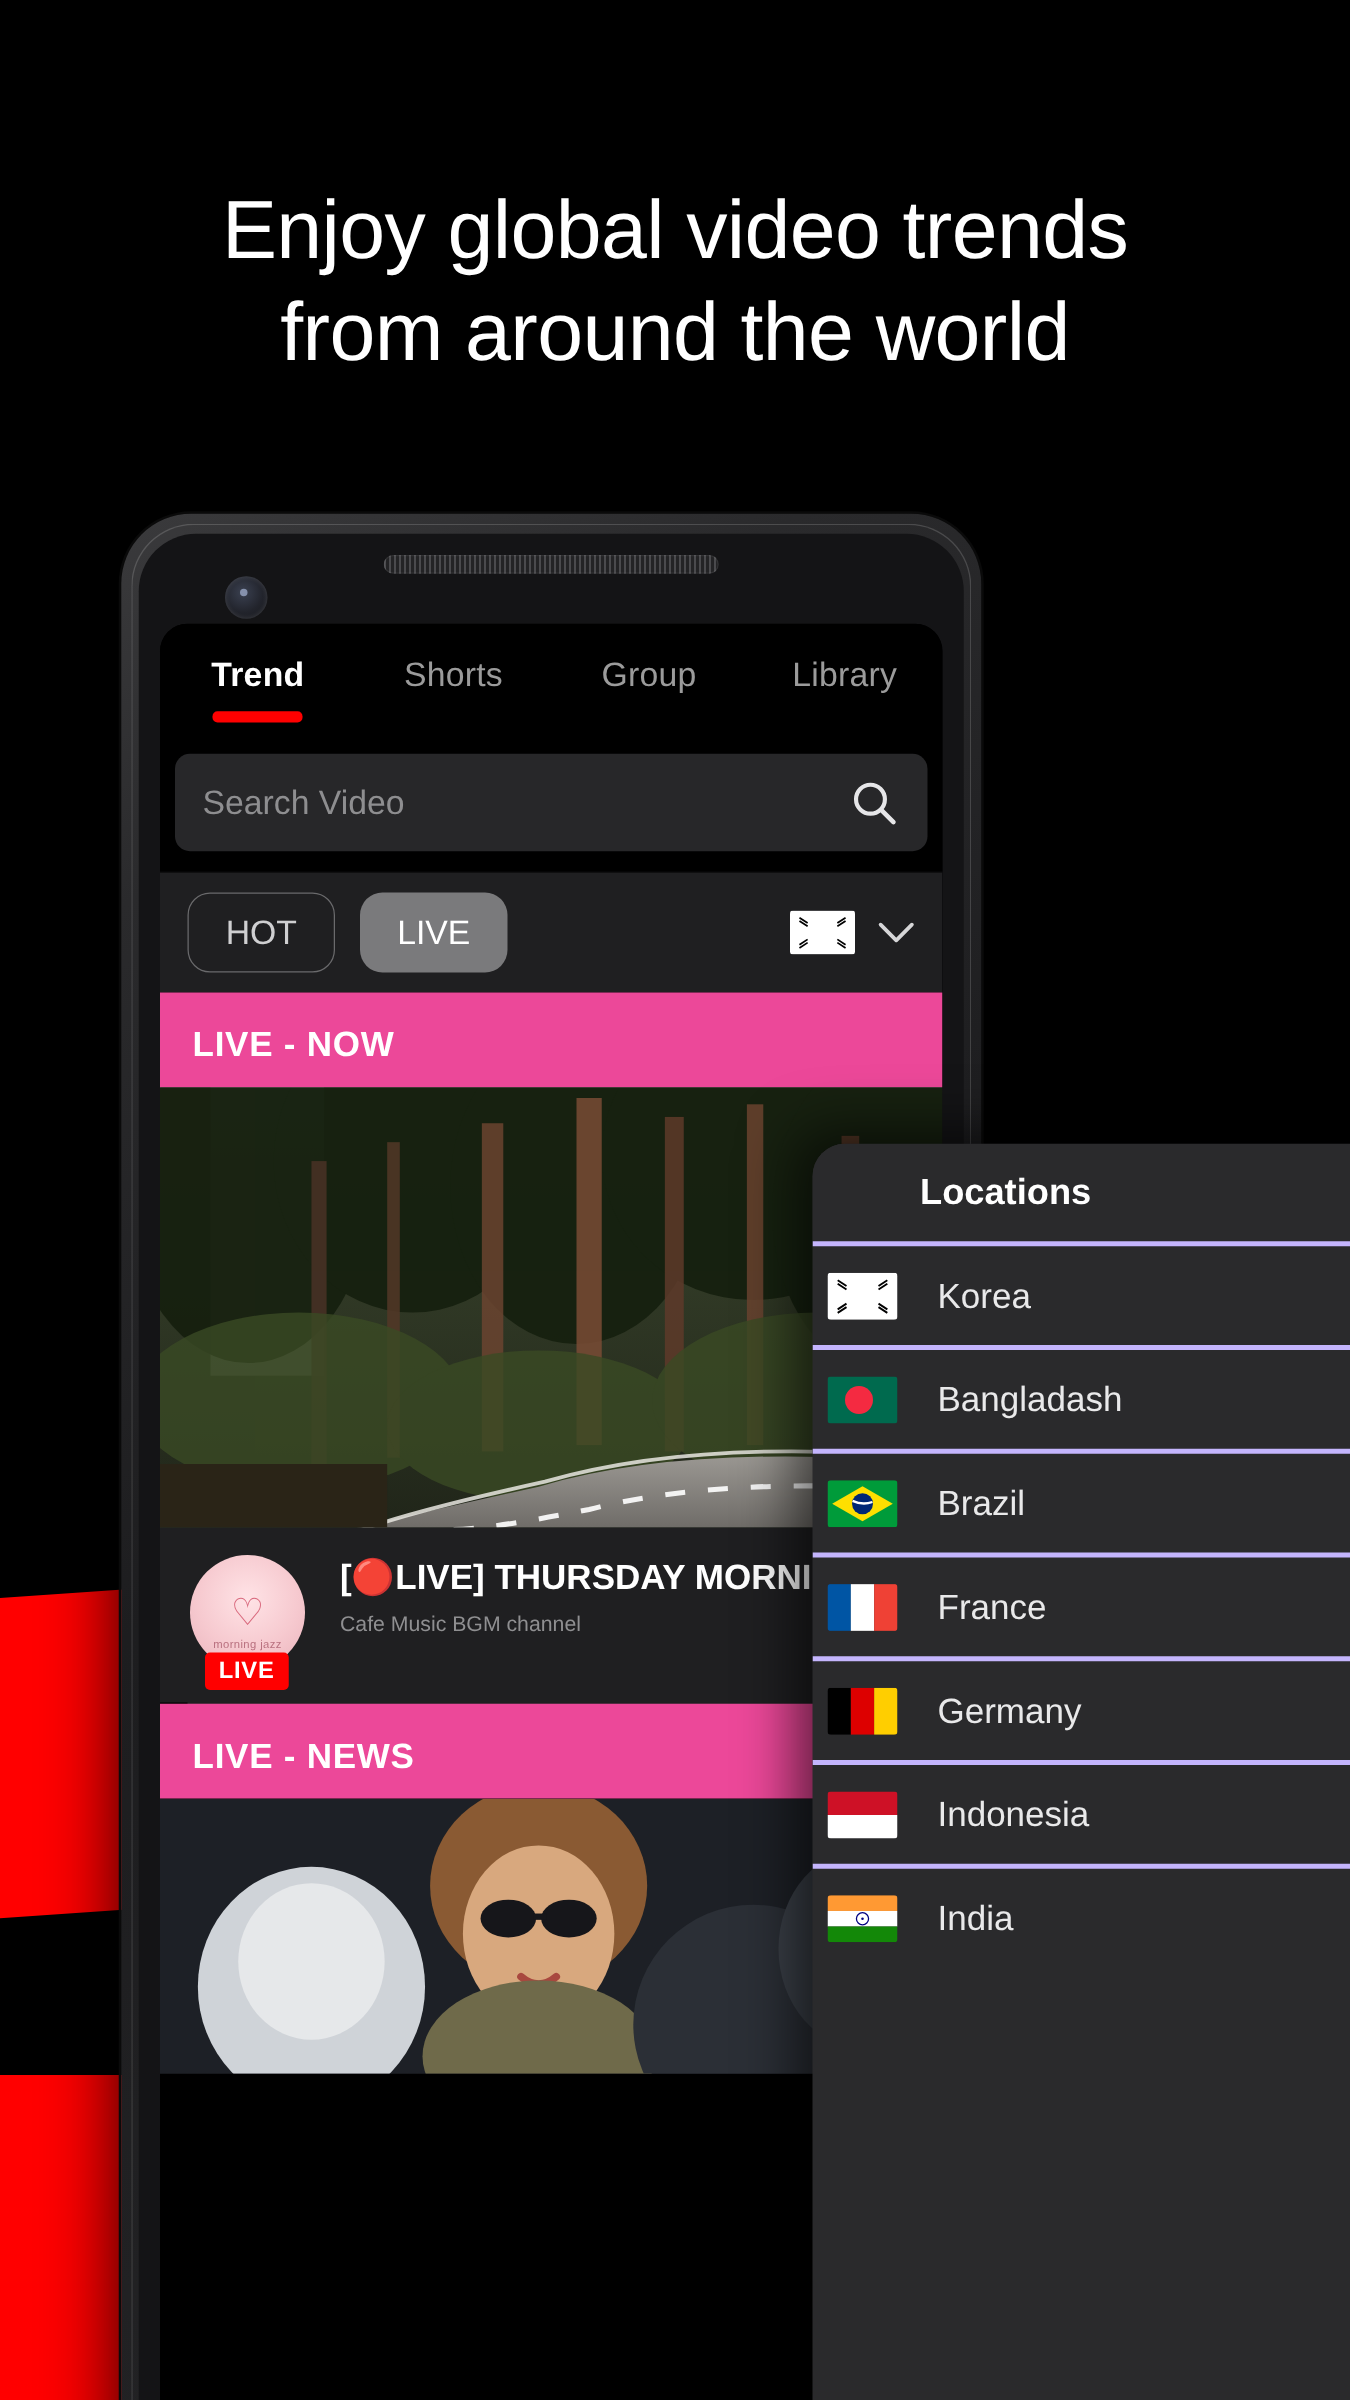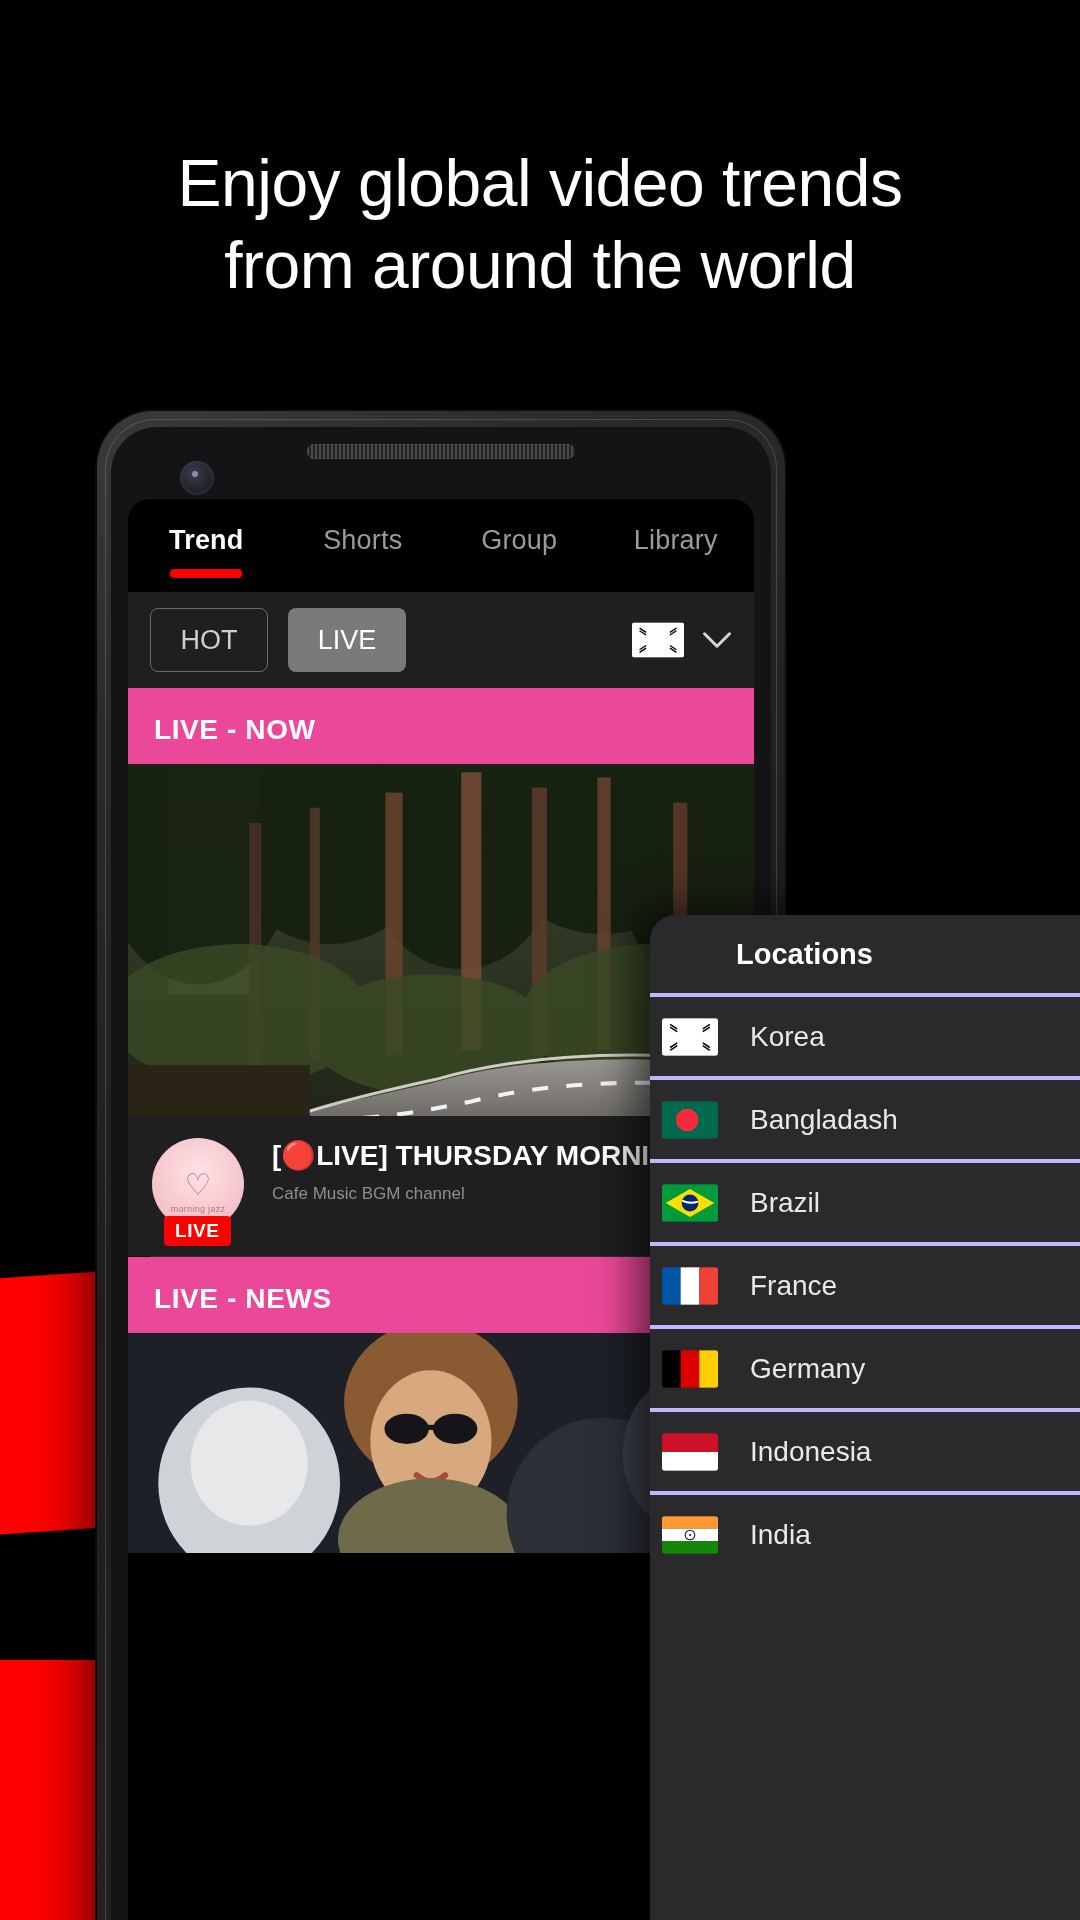--- a/index.html
+++ b/index.html
@@ -105,21 +105,21 @@
   .mag { width: 42px; height: 42px; flex: 0 0 42px; }
 
   .chipsrow {
     display: flex; align-items: center;
     padding: 16px 22px; background: #1f1f21;
     border-top: 1px solid #000;
   }
   .chip {
     height: 64px; min-width: 118px; padding: 0 20px;
     display: flex; align-items: center; justify-content: center;
-    border-radius: 8px; font-size: 27px; margin-right: 20px;
+    border-radius: 18px; font-size: 27px; margin-right: 20px;
   }
   .chip.outline { border: 1px solid #6a6a6c; color: #cfcfd1; background: transparent; }
   .chip.filled { background: #7a7a7c; color: #fff; }
   .spacer { flex: 1; }
   .flagbtn { display: flex; align-items: center; }
   .flag-small { width: 52px; height: 36px; border-radius: 3px; overflow: hidden; display: block; }
   .chev { margin-left: 18px; width: 30px; height: 18px; }
 
   .sectitle {
     padding: 26px 26px 18px 26px; background: #ec4899;
@@ -218,20 +218,29 @@
           <div class="lbl">Shorts</div>
         </div>
         <div class="tab">
           <div class="lbl">Group</div>
         </div>
         <div class="tab">
           <div class="lbl">Library</div>
         </div>
       </div>
 
+      <div class="searchwrap">
+        <div class="searchbar">
+          <div class="ph">Search Video</div>
+          <svg class="mag" viewBox="0 0 24 24">
+            <circle cx="10.5" cy="10.5" r="6.6" fill="none" stroke="#e6e6e8" stroke-width="1.9"></circle>
+            <line x1="15.4" y1="15.4" x2="21" y2="21" stroke="#e6e6e8" stroke-width="2.1" stroke-linecap="round"></line>
+          </svg>
+        </div>
+      </div>
 
       <div class="chipsrow">
         <div class="chip outline">
           <span>HOT</span>
         </div>
         <div class="chip filled">
           <span>LIVE</span>
         </div>
         <div class="spacer"></div>
         <div class="flagbtn">

